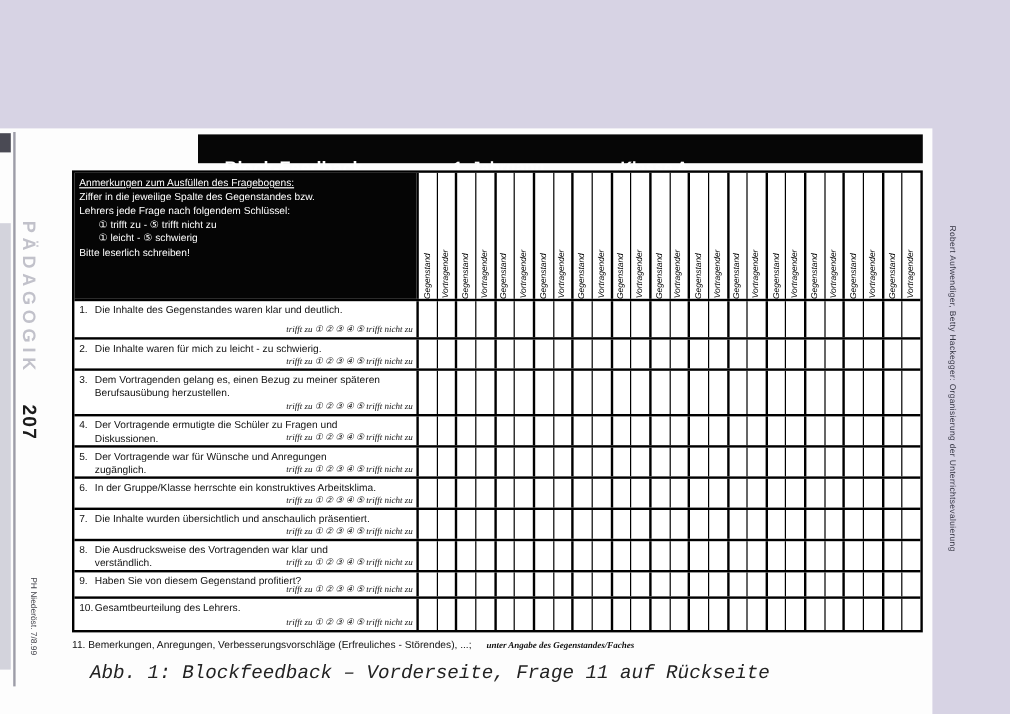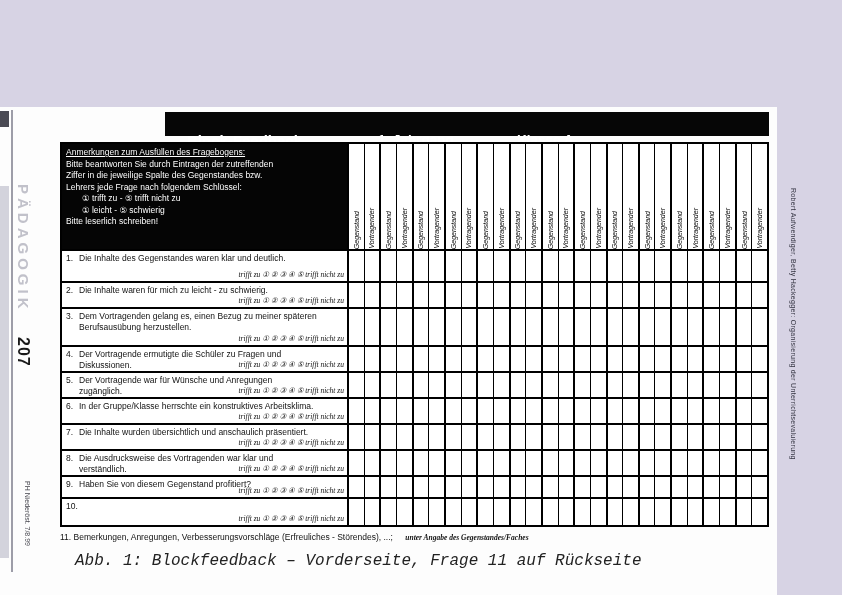--- a/index.html
+++ b/index.html
@@ -73,21 +73,20 @@
     <span class="tb-title">Block-Feedback</span>
     <span class="tb-year">1 .Jahrgang</span>
     <span class="tb-class">Klasse A</span>
   </div>
 
   <div class="form-table">
 
     <div class="hrow">
       <div class="q-head">
         <div class="ins-heading">Anmerkungen zum Ausfüllen des Fragebogens:</div>
-        <div>Bitte beantworten Sie durch Eintragen der zutreffenden</div>
         <div>Ziffer in die jeweilige Spalte des Gegenstandes bzw.</div>
         <div>Lehrers jede Frage nach folgendem Schlüssel:</div>
         <div class="key">① trifft zu - ⑤ trifft nicht zu</div>
         <div class="key">① leicht - ⑤ schwierig</div>
         <div>Bitte leserlich schreiben!</div>
       </div>
       <div class="pairs">
           <div class="pair">
             <div class="sub">
               <span class="vtext">Gegenstand</span>
@@ -749,20 +748,21 @@
           <div class="pair">
             <div class="sub"></div>
             <div class="sub"></div>
           </div>
         </div>
     </div>
 
     <div class="row h28">
       <div class="q-cell">
         <span class="qnum">10.</span>
+        <span class="qtext">Gesamtbeurteilung des Lehrers.</span>
         <span class="scale">trifft zu ① ② ③ ④ ⑤ trifft nicht zu</span>
       </div>
       <div class="pairs">
           <div class="pair">
             <div class="sub"></div>
             <div class="sub"></div>
           </div>
           <div class="pair">
             <div class="sub"></div>
             <div class="sub"></div>

